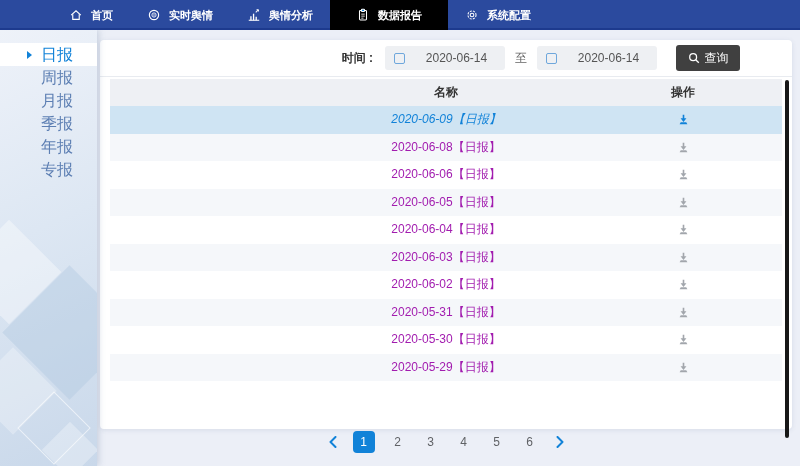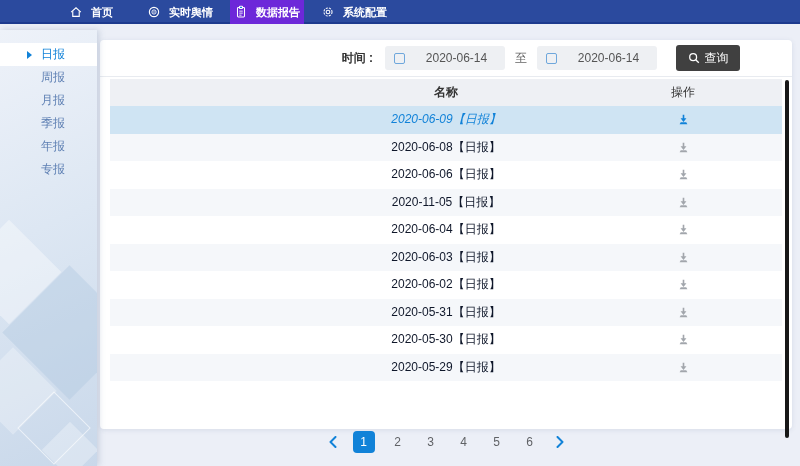--- a/index.html
+++ b/index.html
@@ -1,39 +1,39 @@
 <!DOCTYPE html>
 <html><head>
 <meta charset="utf-8">
 <style>
   * { margin:0; padding:0; box-sizing:border-box; }
   html,body { width:800px; height:466px; overflow:hidden;
     font-family:"Liberation Sans", sans-serif; background:#eceff7; position:relative; }
 
   
-  .nav { height:24px; background:#2b4a9e; display:flex; align-items:stretch;
+  .nav { height:30px; background:#2b4a9e; display:flex; align-items:stretch;
          padding-left:52px; box-shadow: inset 0 -2px 0 #1d3a8e; position:relative; z-index:5; }
   .nav-item { display:flex; align-items:center; gap:8px; padding:0 17px;
               color:#fff; font-size:11px; font-weight:bold; cursor:pointer; white-space:nowrap; }
-  .nav-item.active { background:#6d28d9; padding:0 4px;justify-content:space-between; }
+  .nav-item.active { background:#000000; padding:0 26px;justify-content:space-between; }
   .nav-icon { display:flex; align-items:center; }
   .nav-icon svg { display:block; }
 
   
   .sidebar { position:absolute; left:0; top:30px; bottom:0; width:97px; overflow:hidden;
              background:linear-gradient(155deg,#eef2f9 0%,#dde7f3 45%,#c9d8ea 100%);
              box-shadow:2px 0 6px rgba(90,115,150,.25); z-index:2; }
   .sq { position:absolute; transform:rotate(45deg); }
   .sq1 { width:74px; height:74px; left:-28px; top:205px; background:rgba(255,255,255,.38); }
   .sq2 { width:95px; height:95px; left:22px;  top:255px; background:rgba(170,195,222,.35); }
   .sq3 { width:52px; height:52px; left:28px;  top:372px; border:1px solid rgba(255,255,255,.6); }
   .sq4 { width:62px; height:62px; left:-18px; top:330px; background:rgba(255,255,255,.28); }
   .sq5 { width:40px; height:40px; left:50px;  top:400px; background:rgba(255,255,255,.30); }
   .menu { position:relative; padding-top:13px; }
-  .menu-item { height:23px; line-height:23px; padding-left:41px; font-size:12px;
+  .menu-item { height:23px; line-height:23px; padding-left:41px; font-size:16px;
                color:#5d7fb3; position:relative; cursor:pointer; }
   .menu-item.active { background:#fff; color:#1182d8; }
   .tri { display:none; }
   .menu-item.active .tri { display:block; position:absolute; left:27px; top:7.5px; width:0; height:0;
           border-left:5px solid #1182d8; border-top:4px solid transparent; border-bottom:4px solid transparent; }
 
   
   .panel { position:absolute; left:100px; top:40px; width:692px; height:389px;
            background:#fff; border-radius:4px; box-shadow:0 1px 5px rgba(60,80,120,.12); }
 
@@ -46,26 +46,26 @@
   .date-text { flex:1; text-align:center; }
   .to-label { font-size:12px; color:#666; }
   .search-btn { width:64px; height:26px; background:#404040; border:none; border-radius:3px;
                 color:#fff; font-size:12px; display:flex; align-items:center; justify-content:center;
                 gap:5px; margin-left:9px; cursor:pointer; }
 
   .table { position:relative; margin:2px 10px 0; }
   .thead { height:27px; background:#eef0f4; position:relative; }
   .th-name { display:block; text-align:center; line-height:27px; font-size:12px; font-weight:bold; color:#333; }
   .th-op { position:absolute; right:79px; top:0; width:40px; text-align:center;
-           line-height:27px; font-size:12px; font-weight:normal; color:#333; }
+           line-height:27px; font-size:12px; font-weight:bold; color:#333; }
   .t-row { height:27.5px; position:relative; }
   .tbody > .t-row:nth-child(odd)  { background:#fff; }
   .tbody > .t-row:nth-child(even) { background:#f5f7fa; }
   .tbody > .t-row.highlight { background:#cfe4f3; }
-  .row-name { display:block; text-align:center; line-height:27.5px; font-size:12px; color:#0f172a; }
+  .row-name { display:block; text-align:center; line-height:27.5px; font-size:12px; color:#a21caf; }
   .t-row.highlight .row-name { color:#1182d8;font-style:italic; }
   .row-op { position:absolute; right:79px; top:0; width:40px; height:100%;
             display:flex; align-items:center; justify-content:center; color:#a2a6ac; cursor:pointer; }
   .t-row.highlight .row-op { color:#1182d8; }
 
   .scrollbar { position:absolute; right:3px; top:40px; width:4px; height:358px;
                background:#171717; border-radius:2px; cursor:pointer; }
 
   .pagination { position:absolute; left:0; right:0; top:390px; height:24px;
                 display:flex; align-items:center; justify-content:center; gap:13px; }
@@ -91,20 +91,33 @@
   <div class="nav-item">
     <span class="nav-icon">
       <svg width="14" height="14" viewBox="0 0 16 16" fill="none" stroke="#fff">
         <circle cx="8" cy="8" r="5.3" stroke-width="1.3"></circle>
           <circle cx="8" cy="8" r="2.4" stroke-width="1"></circle>
           <circle cx="8" cy="8" r="0.8" fill="#fff" stroke="none"></circle>
       </svg>
     </span>
     <span>实时舆情</span>
   </div>
+  <div class="nav-item">
+    <span class="nav-icon">
+      <svg width="14" height="14" viewBox="0 0 16 16" fill="none" stroke="#fff" stroke-width="1.5">
+        <path d="M2 14h12" stroke-width="1.2"></path>
+          <path d="M4.5 14V9.5"></path>
+          <path d="M7.5 14V6.5"></path>
+          <path d="M10.5 14V10"></path>
+        <path d="M10 5l3-3" stroke-width="1.2"></path>
+          <path d="M13 2h-2.1M13 2v2.1" stroke-width="1.2"></path>
+      </svg>
+    </span>
+    <span>舆情分析</span>
+  </div>
   <div class="nav-item active">
     <span class="nav-icon">
       <svg width="14" height="14" viewBox="0 0 16 16" fill="none" stroke="#fff" stroke-width="1.2">
         <rect x="4" y="2.8" width="8" height="10.8" rx="1"></rect>
           <rect x="6.3" y="1.4" width="3.4" height="2.6" rx="0.6" fill="#1182d8"></rect>
         <path d="M6 7h4M6 9.3h4M6 11.6h2.6" stroke-width="1"></path>
       </svg>
     </span>
     <span>数据报告</span>
   </div>
@@ -209,21 +222,21 @@
           <span class="row-name">2020-06-06【日报】</span>
           <span class="row-op">
             <svg width="13" height="13" viewBox="0 0 16 16" fill="currentColor">
               <path d="M7 2h2v4.5h2.6L8 11 4.4 6.5H7z"></path>
               <path d="M4.6 11.5h6.8l1.4 2.2H3.2z"></path>
             </svg>
           </span>
         </div>
 
         <div class="t-row">
-          <span class="row-name">2020-11-05【日报】</span>
+          <span class="row-name">2020-06-05【日报】</span>
           <span class="row-op">
             <svg width="13" height="13" viewBox="0 0 16 16" fill="currentColor">
               <path d="M7 2h2v4.5h2.6L8 11 4.4 6.5H7z"></path>
               <path d="M4.6 11.5h6.8l1.4 2.2H3.2z"></path>
             </svg>
           </span>
         </div>
 
         <div class="t-row">
           <span class="row-name">2020-06-04【日报】</span>

